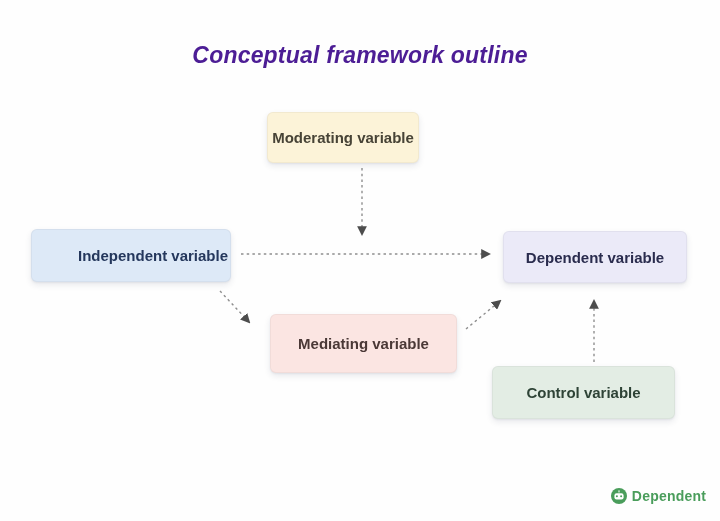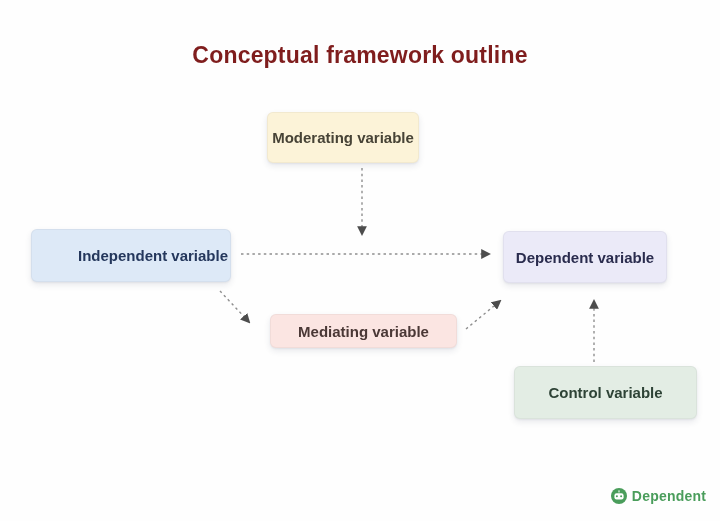--- a/index.html
+++ b/index.html
@@ -16,40 +16,41 @@
     overflow: hidden;
   }
   .title {
     position: absolute;
     top: 42px;
     left: 0;
     width: 100%;
     text-align: center;
     font-size: 23px;
     font-weight: 700;
-    color: #7f1d1d;
+    color: #4c1d95;
     letter-spacing: 0.2px;
+    font-style: italic;
   }
   .node {
     position: absolute;
     display: flex;
     align-items: center;
     justify-content: center;
     border-radius: 6px;
     font-size: 15px;
     font-weight: 600;
     box-shadow: 0 3px 6px rgba(40, 45, 80, 0.10), 0 1px 2px rgba(40, 45, 80, 0.06);
     border: 1px solid rgba(0, 0, 0, 0.04);
     box-sizing: border-box;
   }
   .node-moderating  { left: 267px; top: 112px; width: 152px; height: 51px; }
   .node-independent { left: 31px;  top: 229px; width: 200px; height: 53px; }
-  .node-dependent   { left: 503px; top: 231px; width: 164px; height: 52px; }
-  .node-mediating   { left: 270px; top: 314px; width: 187px; height: 34px; }
-  .node-control     { left: 514px; top: 366px; width: 183px; height: 53px; }
+  .node-dependent   { left: 503px; top: 231px; width: 184px; height: 52px; }
+  .node-mediating   { left: 270px; top: 314px; width: 187px; height: 59px; }
+  .node-control     { left: 492px; top: 366px; width: 183px; height: 53px; }
   .arrows {
     position: absolute;
     inset: 0;
     pointer-events: none;
   }
   .logo {
     position: absolute;
     right: 14px;
     bottom: 17px;
     display: flex;

